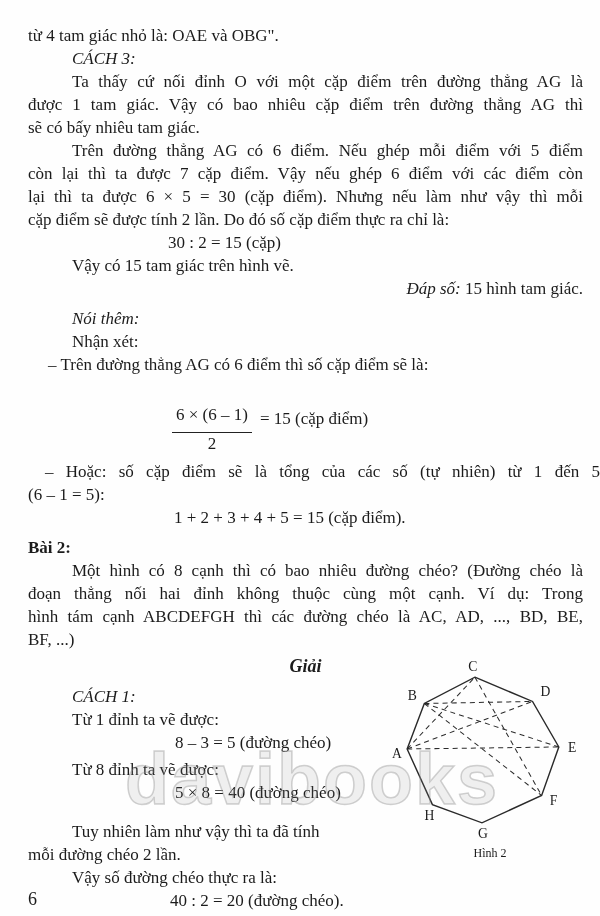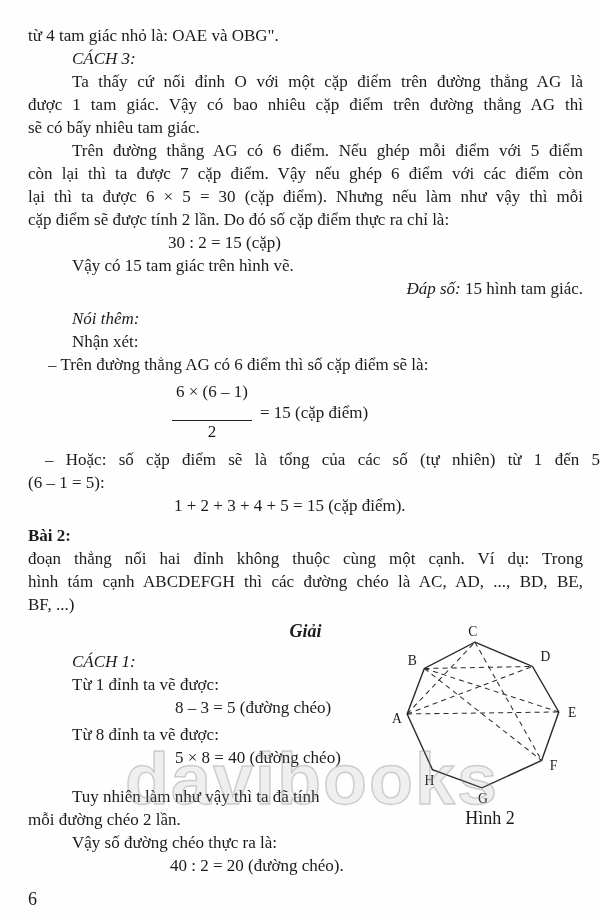--- a/index.html
+++ b/index.html
@@ -30,32 +30,32 @@
   .bold{font-weight:bold;}
   .sp-sm{margin-top:7px;}
   .sp-xs{margin-top:4px;}
   .sp-md{margin-top:16px;}
   .giai{text-align:center;padding-right:40px;font-weight:bold;font-style:italic;font-size:18px;}
   .frac-row{
     display:flex;align-items:center;
     padding-left:144px;margin:5px 0 5px 0;
   }
   .frac{display:inline-block;text-align:center;line-height:22px;}
-  .frac .num{display:block;border-bottom:1.4px solid #222;padding:0 4px 17px 4px;}
+  .frac .num{display:block;border-bottom:1.4px solid #222;padding:0 4px 6px 4px;margin-top:23px;}
   .frac .den{display:block;}
   .frac-rhs{margin-left:8px;}
   .figure{
     float:right;
     width:196px;
     margin:-18px 0 0 30px;
     text-align:center;
   }
   .figure svg{display:block;}
   .fig-caption{
-    font-size:18px;
+    font-size:12px;
     margin-top:2px;
     text-align:center;
     padding-left:10px;
   }
   .page-number{
     position:absolute;
     left:28px;top:888px;
     font-size:18px;
   }
   .watermark{
@@ -108,20 +108,21 @@
       <span class="frac-rhs">= 15 (cặp điểm)</span>
     </div>
 
     <div class="tline j" style="padding-left:17px;">–  Hoặc: số cặp điểm sẽ là tổng của các số (tự nhiên) từ 1 đến 5</div>
     <div class="tline">(6 – 1 = 5):</div>
 
     <div class="tline math2">1 + 2 + 3 + 4 + 5 = 15 (cặp điểm).</div>
 
     <div class="tline bold sp-sm">Bài 2:</div>
 
+    <div class="tline j ind">Một hình có 8 cạnh thì có bao nhiêu đường chéo? (Đường chéo là</div>
     <div class="tline j">đoạn thẳng nối hai đỉnh không thuộc cùng một cạnh. Ví dụ: Trong</div>
     <div class="tline j">hình tám cạnh ABCDEFGH thì các đường chéo là AC, AD, ..., BD, BE,</div>
     <div class="tline">BF, ...)</div>
 
     <div class="tline giai sp-xs">Giải</div>
 
     <div class="figure">
       <svg width="196" height="180" viewBox="0 0 190 178">
         <polygon points="85,17 142,41 168,86 151,134 92,161 43,143 18,88 35,43" fill="none" stroke="#2a2a2a" stroke-width="1.4"></polygon>
         <g stroke="#2a2a2a" stroke-width="1" stroke-dasharray="5,4">

